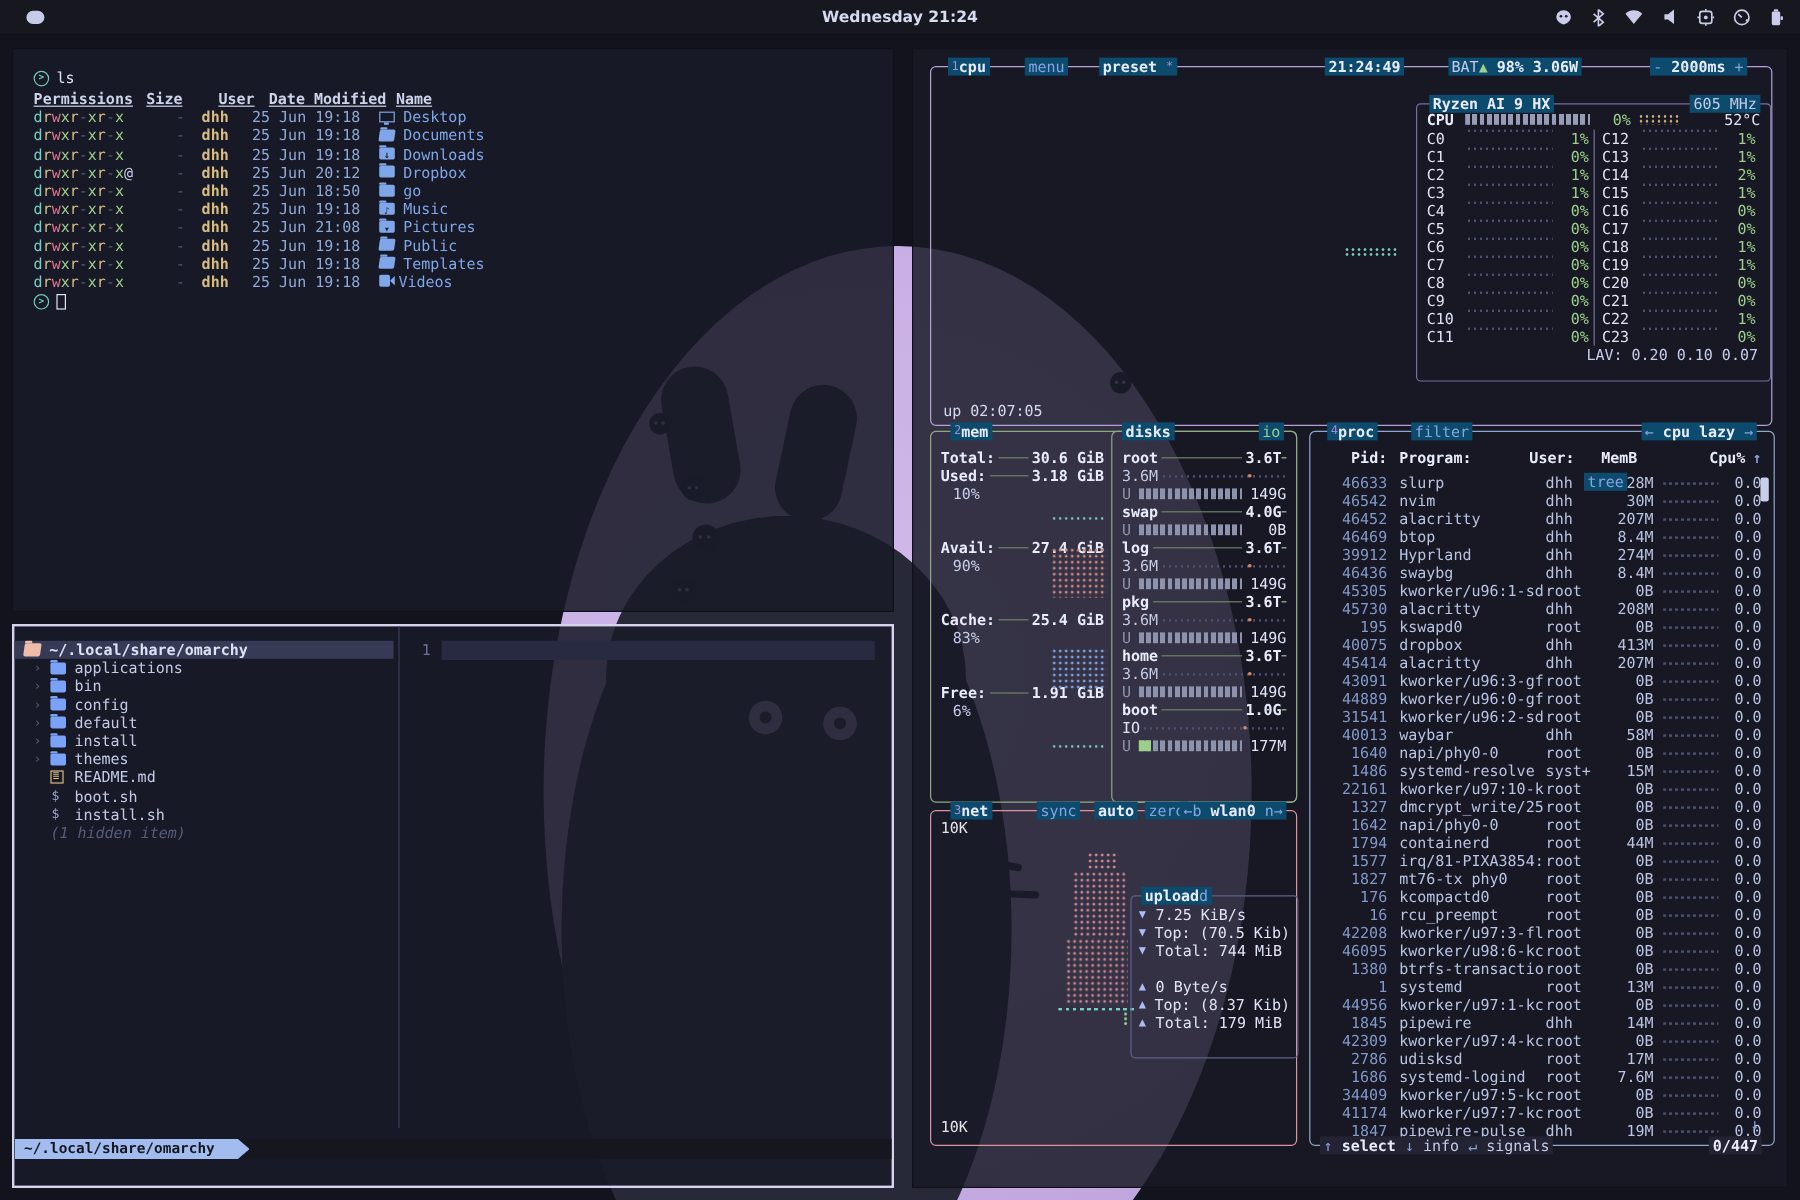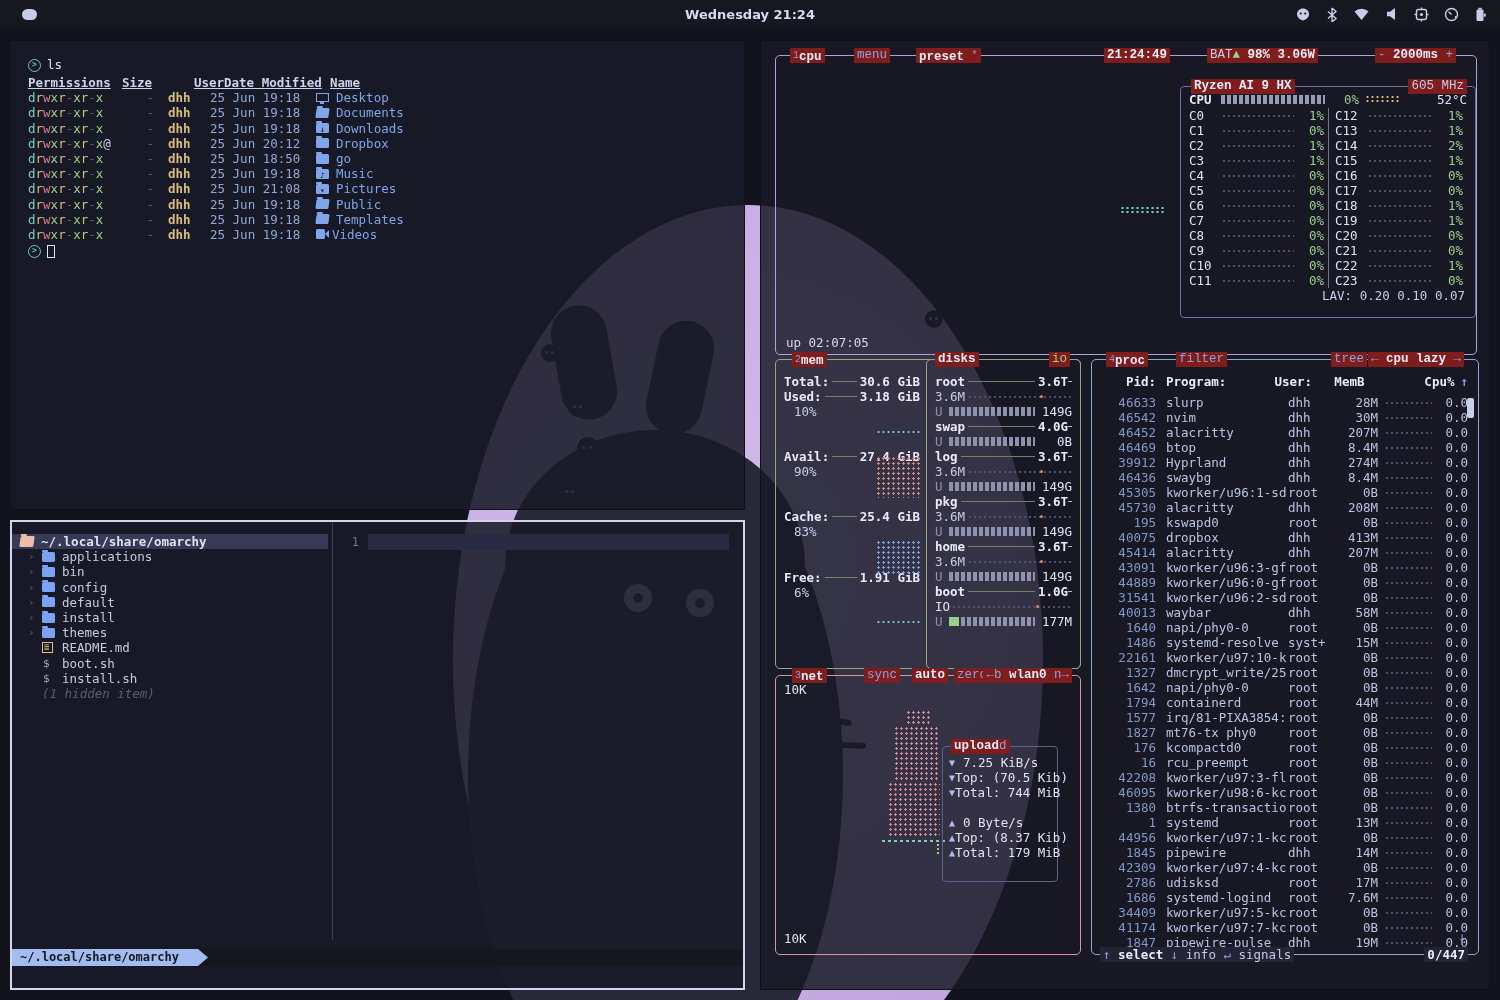--- a/index.html
+++ b/index.html
@@ -42,21 +42,21 @@
          color:#6fcabb;font-size:8px;font-weight:bold;}
   .pcmd{color:#dfe3f5;}
   .lshead{display:flex;height:15.2px;color:#ccd3ea;font-weight:bold;}
   .lshead span{text-decoration:underline;}
   .lsrow{display:flex;height:15.2px;align-items:center;}
   .lperm{width:92px;}
   .lsize{width:34px;text-align:right;margin-right:14px;color:#565c7a;}
   .luser{width:42px;color:#d8bc80;font-weight:bold;}
   .ldate{width:106px;color:#8fa9d6;}
   .lname{display:flex;align-items:center;color:#7ea6e8;}
-  .hperm{width:92px;}.hsize{width:34px;text-align:center;margin-right:14px;}.huser{width:42px;text-align:right;}.hdate{width:106px;}
+  .hperm{width:92px;}.hsize{width:34px;text-align:center;margin-right:14px;}.huser{width:42px;}.hdate{width:106px;}
   .cd{color:#78d0c3;}.cr{color:#d8bc80;}.cw{color:#e0768d;}.cx{color:#9ccf8a;}.cdsh{color:#565c7a;}.cat2{color:#c3cbe8;}
   .cursor{display:inline-block;width:8px;height:13px;border:1.5px solid #dfe3f5;box-sizing:border-box;}
   
   .fico{display:inline-block;width:13px;height:10px;position:relative;margin-right:7px;flex:0 0 auto;}
   .ic-folder,.ic-folder-open,.ic-folder-download,.ic-folder-music,.ic-folder-image,
   .ic-tfolder,.ic-tfolder-root{background:#7ea6e8;border-radius:1.5px;}
   .ic-folder::before,.ic-folder-open::before,.ic-folder-download::before,.ic-folder-music::before,
   .ic-folder-image::before,.ic-tfolder::before,.ic-tfolder-root::before{
      content:"";position:absolute;left:0;top:-2px;width:6px;height:2px;background:inherit;border-radius:1px 1px 0 0;}
   .ic-folder-open{transform:skewX(-8deg);}
@@ -92,46 +92,46 @@
   .buf-num{position:absolute;left:321px;top:12px;width:26px;text-align:right;color:#6a7096;}
   .cursorline{position:absolute;left:356px;right:14px;top:12px;height:16px;background:#272a41;}
   .statusline{position:absolute;left:0;right:0;bottom:22px;height:17px;background:#16161f;display:flex;}
   .stseg{height:17px;width:196px;background:#a3bcf0;color:#16161f;font-weight:bold;font-size:12px;
          line-height:17px;padding-left:8px;box-sizing:border-box;
          clip-path:polygon(0 0,calc(100% - 10px) 0,100% 50%,calc(100% - 10px) 100%,0 100%);}
   
   .btop{left:760px;top:40px;width:730px;height:950px;border:1px solid #101018;
         background:rgba(24,25,38,0.84);color:#c3cbe8;font-size:12.5px;line-height:15px;}
   .bbox{position:absolute;border:1px solid;border-radius:5px;box-sizing:border-box;}
-  .btit{position:absolute;top:-8px;height:15px;line-height:15px;background:#7f1d1d;padding:0 3px;white-space:nowrap;font-family:Liberation Mono, monospace;}
+  .btit{position:absolute;top:-8px;height:15px;line-height:15px;background:#0c4a6e;padding:0 3px;white-space:nowrap;}
   .bfoot{position:absolute;bottom:-8px;height:15px;line-height:15px;background:#232334;padding:0 3px;white-space:nowrap;}
   .hnum{color:#9c8fd2;font-size:10px;vertical-align:2px;}
   .hkey{color:#85a5e0;}
   .box-cpu{left:14px;top:14px;width:702px;height:300px;border-color:#b3a1d8;}
   .box-cores{left:404px;top:30px;width:296px;height:232px;border-color:#746f9e;border-radius:4px;}
   .box-mem{left:14px;top:318px;width:306px;height:310px;border-color:#8fa983;}
   .box-disks{position:absolute;left:150px;top:-1px;bottom:-1px;right:-1px;border:1px solid #8fa983;border-radius:5px;box-sizing:border-box;}
   .box-net{left:14px;top:634px;width:306px;height:280px;border-color:#d9949c;}
-  .box-up{left:166px;top:70px;width:116px;height:136px;border-color:#5c6287;border-radius:4px;}
+  .box-up{left:166px;top:70px;width:140px;height:136px;border-color:#5c6287;border-radius:4px;}
   .box-proc{left:330px;top:318px;width:388px;height:596px;border-color:#8fa7cc;}
   .uptime{position:absolute;left:10px;bottom:4px;color:#d5d9f0;}
   .cpu-minidots{position:absolute;left:344px;top:150px;width:46px;height:8px;
      background:radial-gradient(#78d0c3 1px,transparent 1.4px);background-size:5px 4px;}
   
   .corespad{padding:5px 8px 0 8px;}
   .cpurow{display:flex;align-items:center;height:15px;}
   .cpurow .lbl{width:32px;}
   .meter{width:104px;height:9px;background:repeating-linear-gradient(90deg,#969cb6 0 4px,transparent 4px 6px);margin-right:6px;}
   .pctg{color:#9ccf8a;width:28px;text-align:right;margin-right:6px;}
   .tdots{width:36px;height:9px;background:radial-gradient(#d8bc80 1px,transparent 1.3px);background-size:5px 4px;margin-right:6px;}
   .temp{color:#dfe3f5;margin-left:auto;}
   .corecols{display:flex;margin-top:1px;}
   .corecol{width:50%;box-sizing:border-box;padding-right:4px;}
   .corecol.r{border-left:1px solid #746f9e;padding-left:6px;}
-  .crow{display:flex;align-items:center;height:15px;}
+  .crow{display:flex;align-items:flex-start;height:15px;}
   .cn{width:30px;color:#dfe3f5;}
   .cdots{flex:1;height:2px;margin:0 4px;background:repeating-linear-gradient(90deg,#4b5170 0 2px,transparent 2px 5px);}
   .cp{width:26px;text-align:right;color:#9ccf8a;}
   .lavrow{text-align:right;height:15px;color:#c6cdea;padding-right:2px;}
   
   .mstat{position:absolute;left:8px;width:136px;}
   .mrow{display:flex;align-items:center;height:15px;}
   .mline{flex:1;height:1px;background:#6f8465;margin:0 3px;}
   .mpct{height:15px;padding-left:10px;color:#c6cdea;}
   .memgraph{position:absolute;}
@@ -794,21 +794,21 @@
               <span class="tri">▲</span>
               <span class="uval">Total:  179 MiB</span>
             </div>
         </div>
       </div>
     </div>
 
     <div class="bbox box-proc">
       <span class="btit" style="left:14px;"><span class="hnum">4</span><span class="b">proc</span></span>
       <span class="btit hkey" style="left:84px;">filter</span>
-      <span class="btit hkey" style="left:239px;">tree</span>
+      <span class="btit hkey" style="left:228px;margin-top:42px;">tree</span>
       <span class="btit" style="right:14px;"><span class="hkey">←</span> <span class="b">cpu lazy</span> <span class="hkey">→</span></span>
 
       <div class="prochead">
         <span class="h-pid">Pid:</span>
         <span class="h-prog">Program:</span>
         <span class="h-user">User:</span>
         <span class="h-mem">MemB</span>
         <span class="h-cpu">Cpu%</span>
         <span class="hkey" style="margin-left:6px;">↑</span>
       </div>

